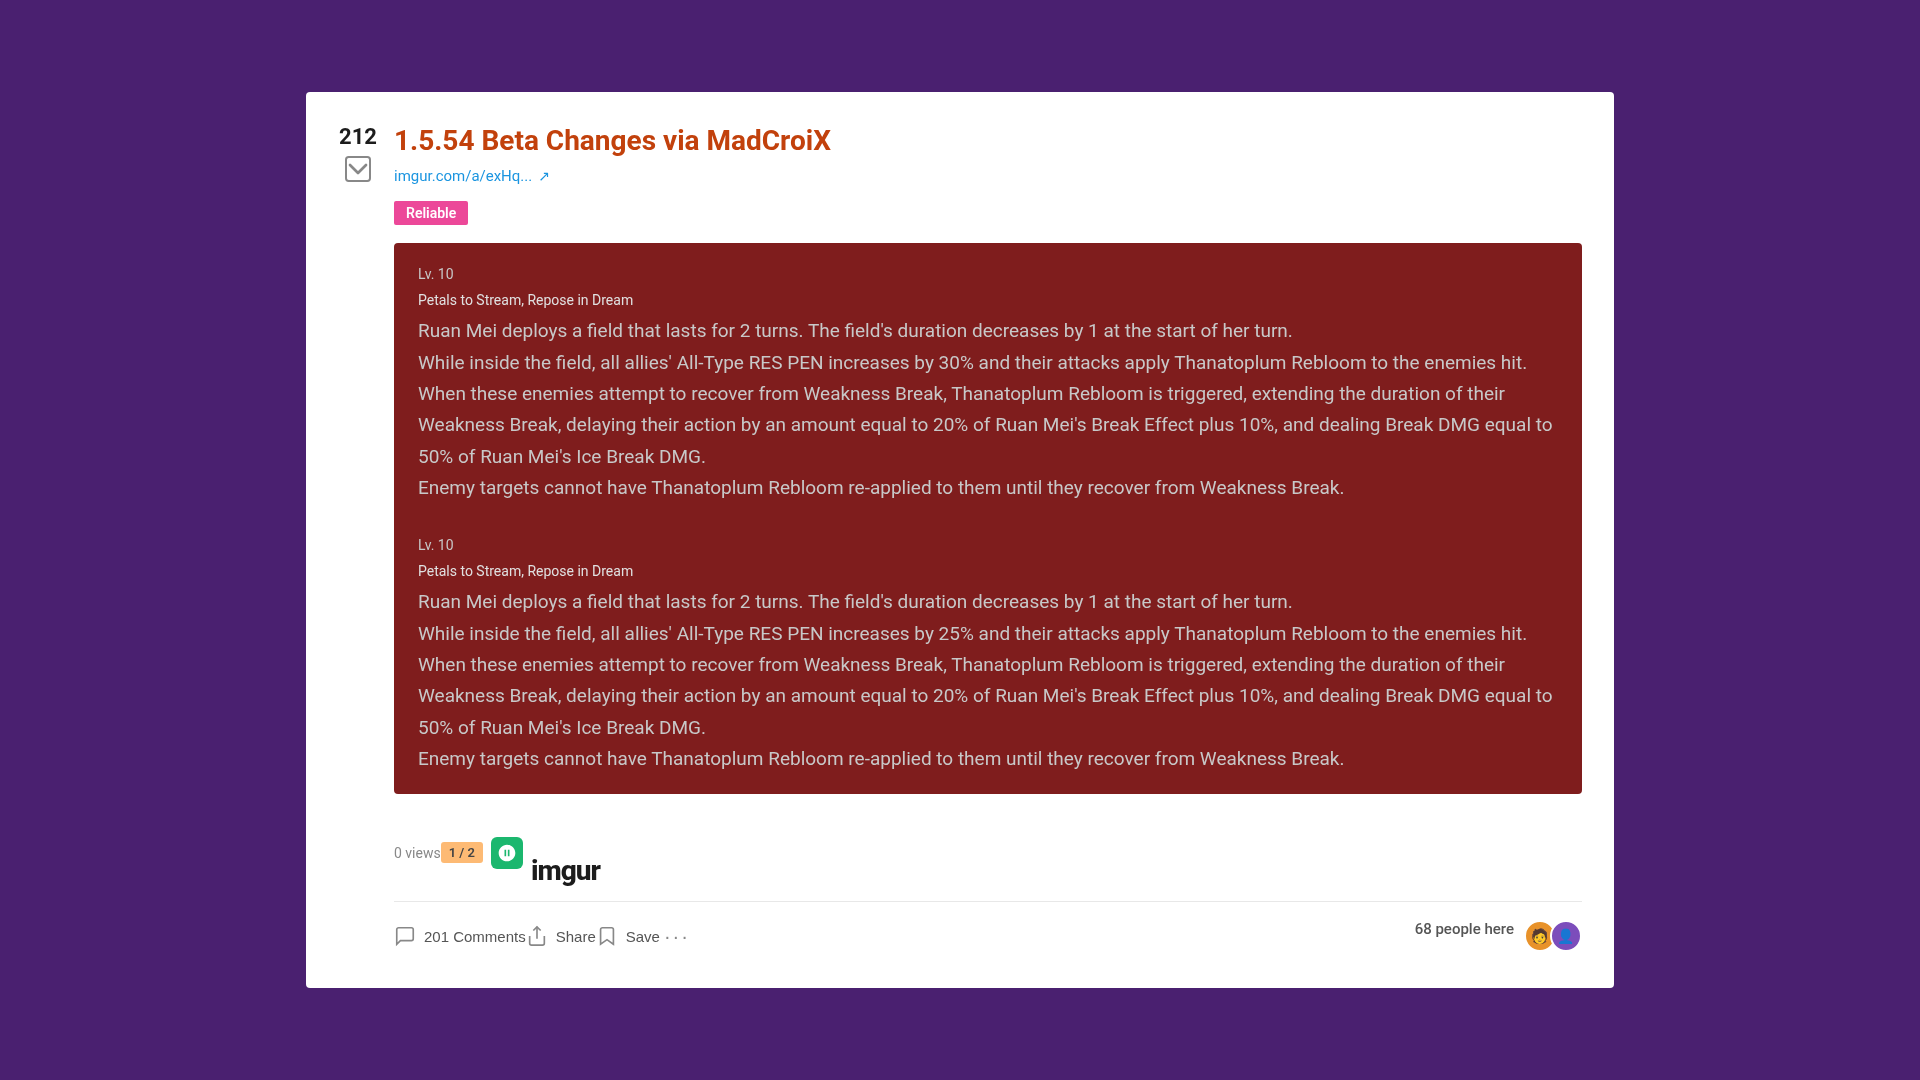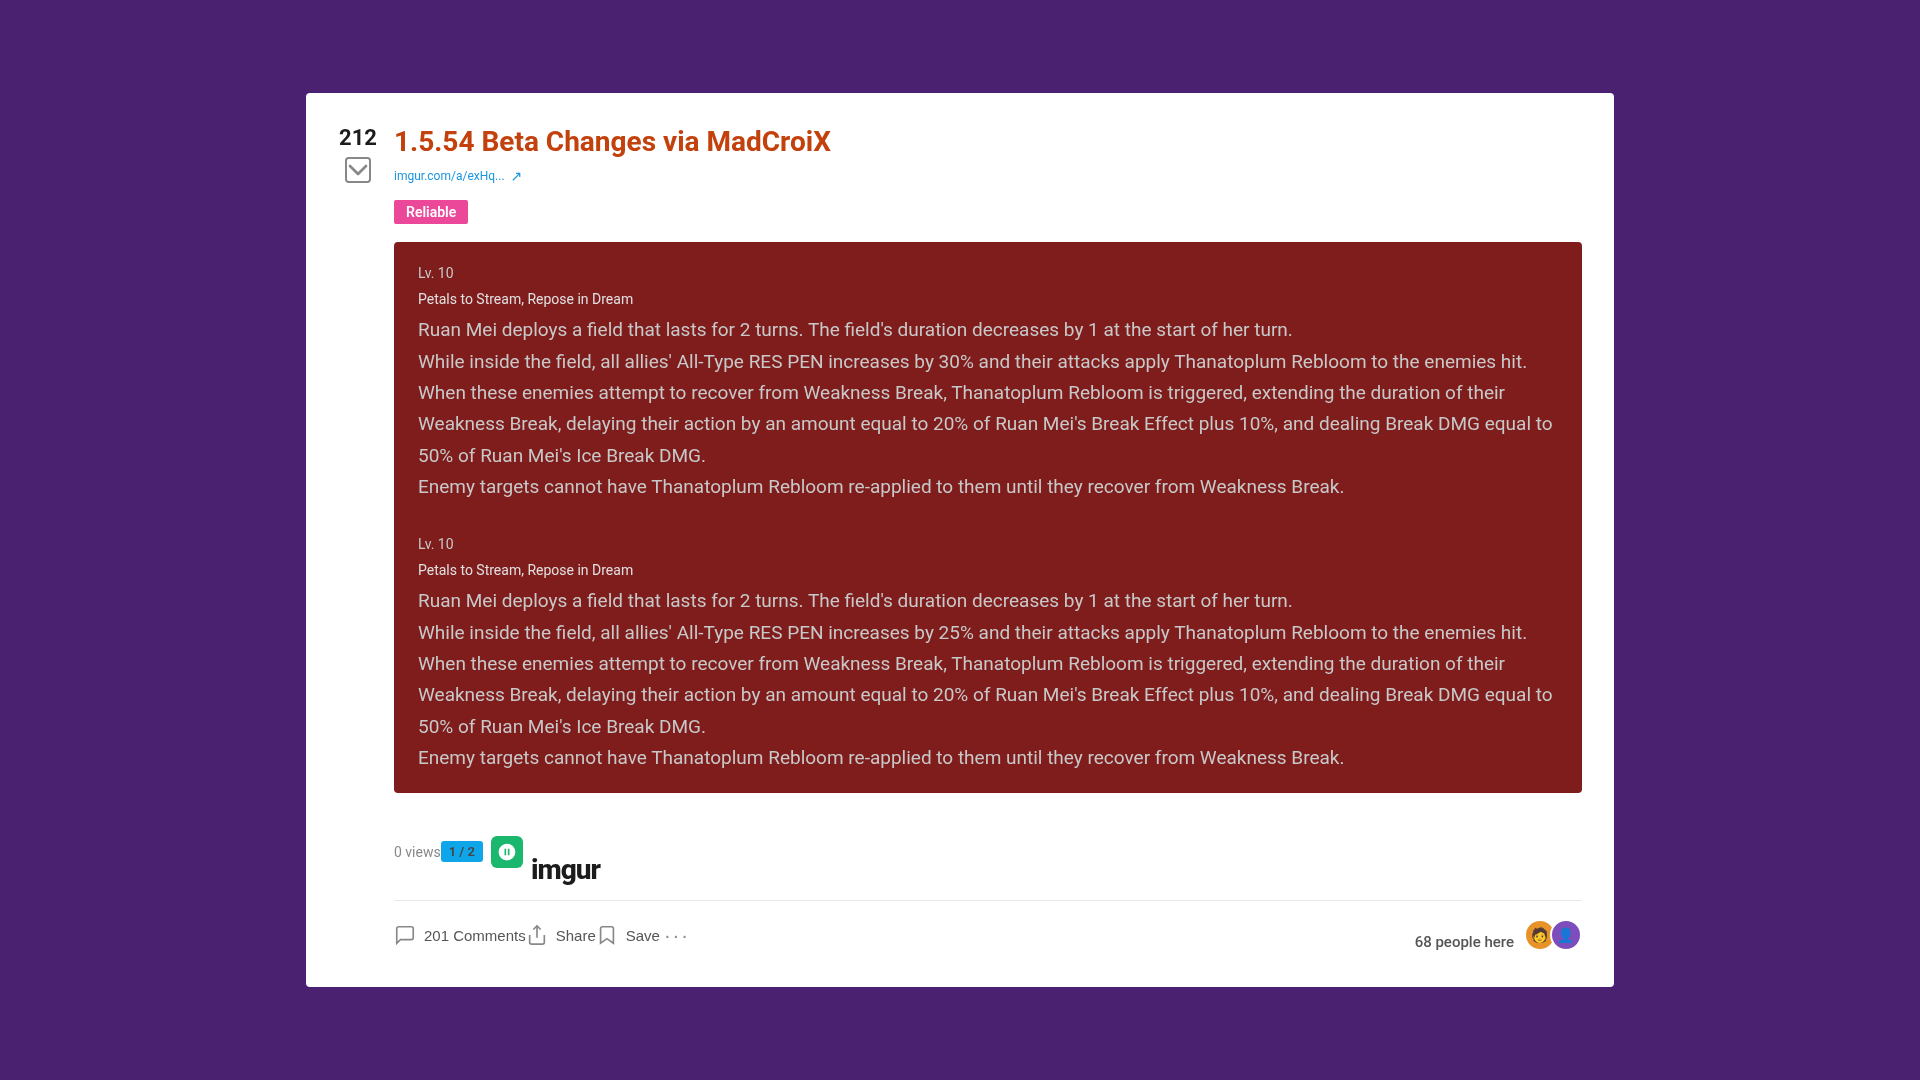--- a/index.html
+++ b/index.html
@@ -56,21 +56,21 @@
     }
     .post-link-row {
       display: flex;
       align-items: center;
       gap: 6px;
       margin-bottom: 16px;
     }
     .post-link {
       color: #1b95e0;
       text-decoration: none;
-      font-size: 12px;
+      font-size: 15px;
     }
     .external-icon {
       color: #1b95e0;
       font-size: 14px;
     }
     .reliable-badge {
       display: inline-block;
       background-color: #ec4899;
       color: #ffffff;
       font-size: 14px;
@@ -121,21 +121,21 @@
     .views-text {
       font-size: 14px;
       color: #888;
     }
     .imgur-logo-area {
       display: flex;
       align-items: center;
       gap: 8px;
     }
     .page-badge {
-      background: #0ea5e9;
+      background: #fdba74;
       color: #444;
       font-size: 13px;
       font-weight: 600;
       padding: 3px 8px;
       border-radius: 3px;
     }
     .imgur-icon {
       width: 32px;
       height: 32px;
       background: #1bb76e;
@@ -185,21 +185,21 @@
       background: none;
       border: none;
       cursor: pointer;
       color: #888;
       font-size: 20px;
       letter-spacing: 2px;
       padding: 0 4px;
     }
     .people-here {
       display: flex;
-      align-items: flex-end;
+      align-items: flex-start;
       gap: 10px;
     }
     .people-text {
       font-size: 15px;
       color: #555;
       font-weight: 500;
     }
     .avatars {
       display: flex;
       align-items: center;

